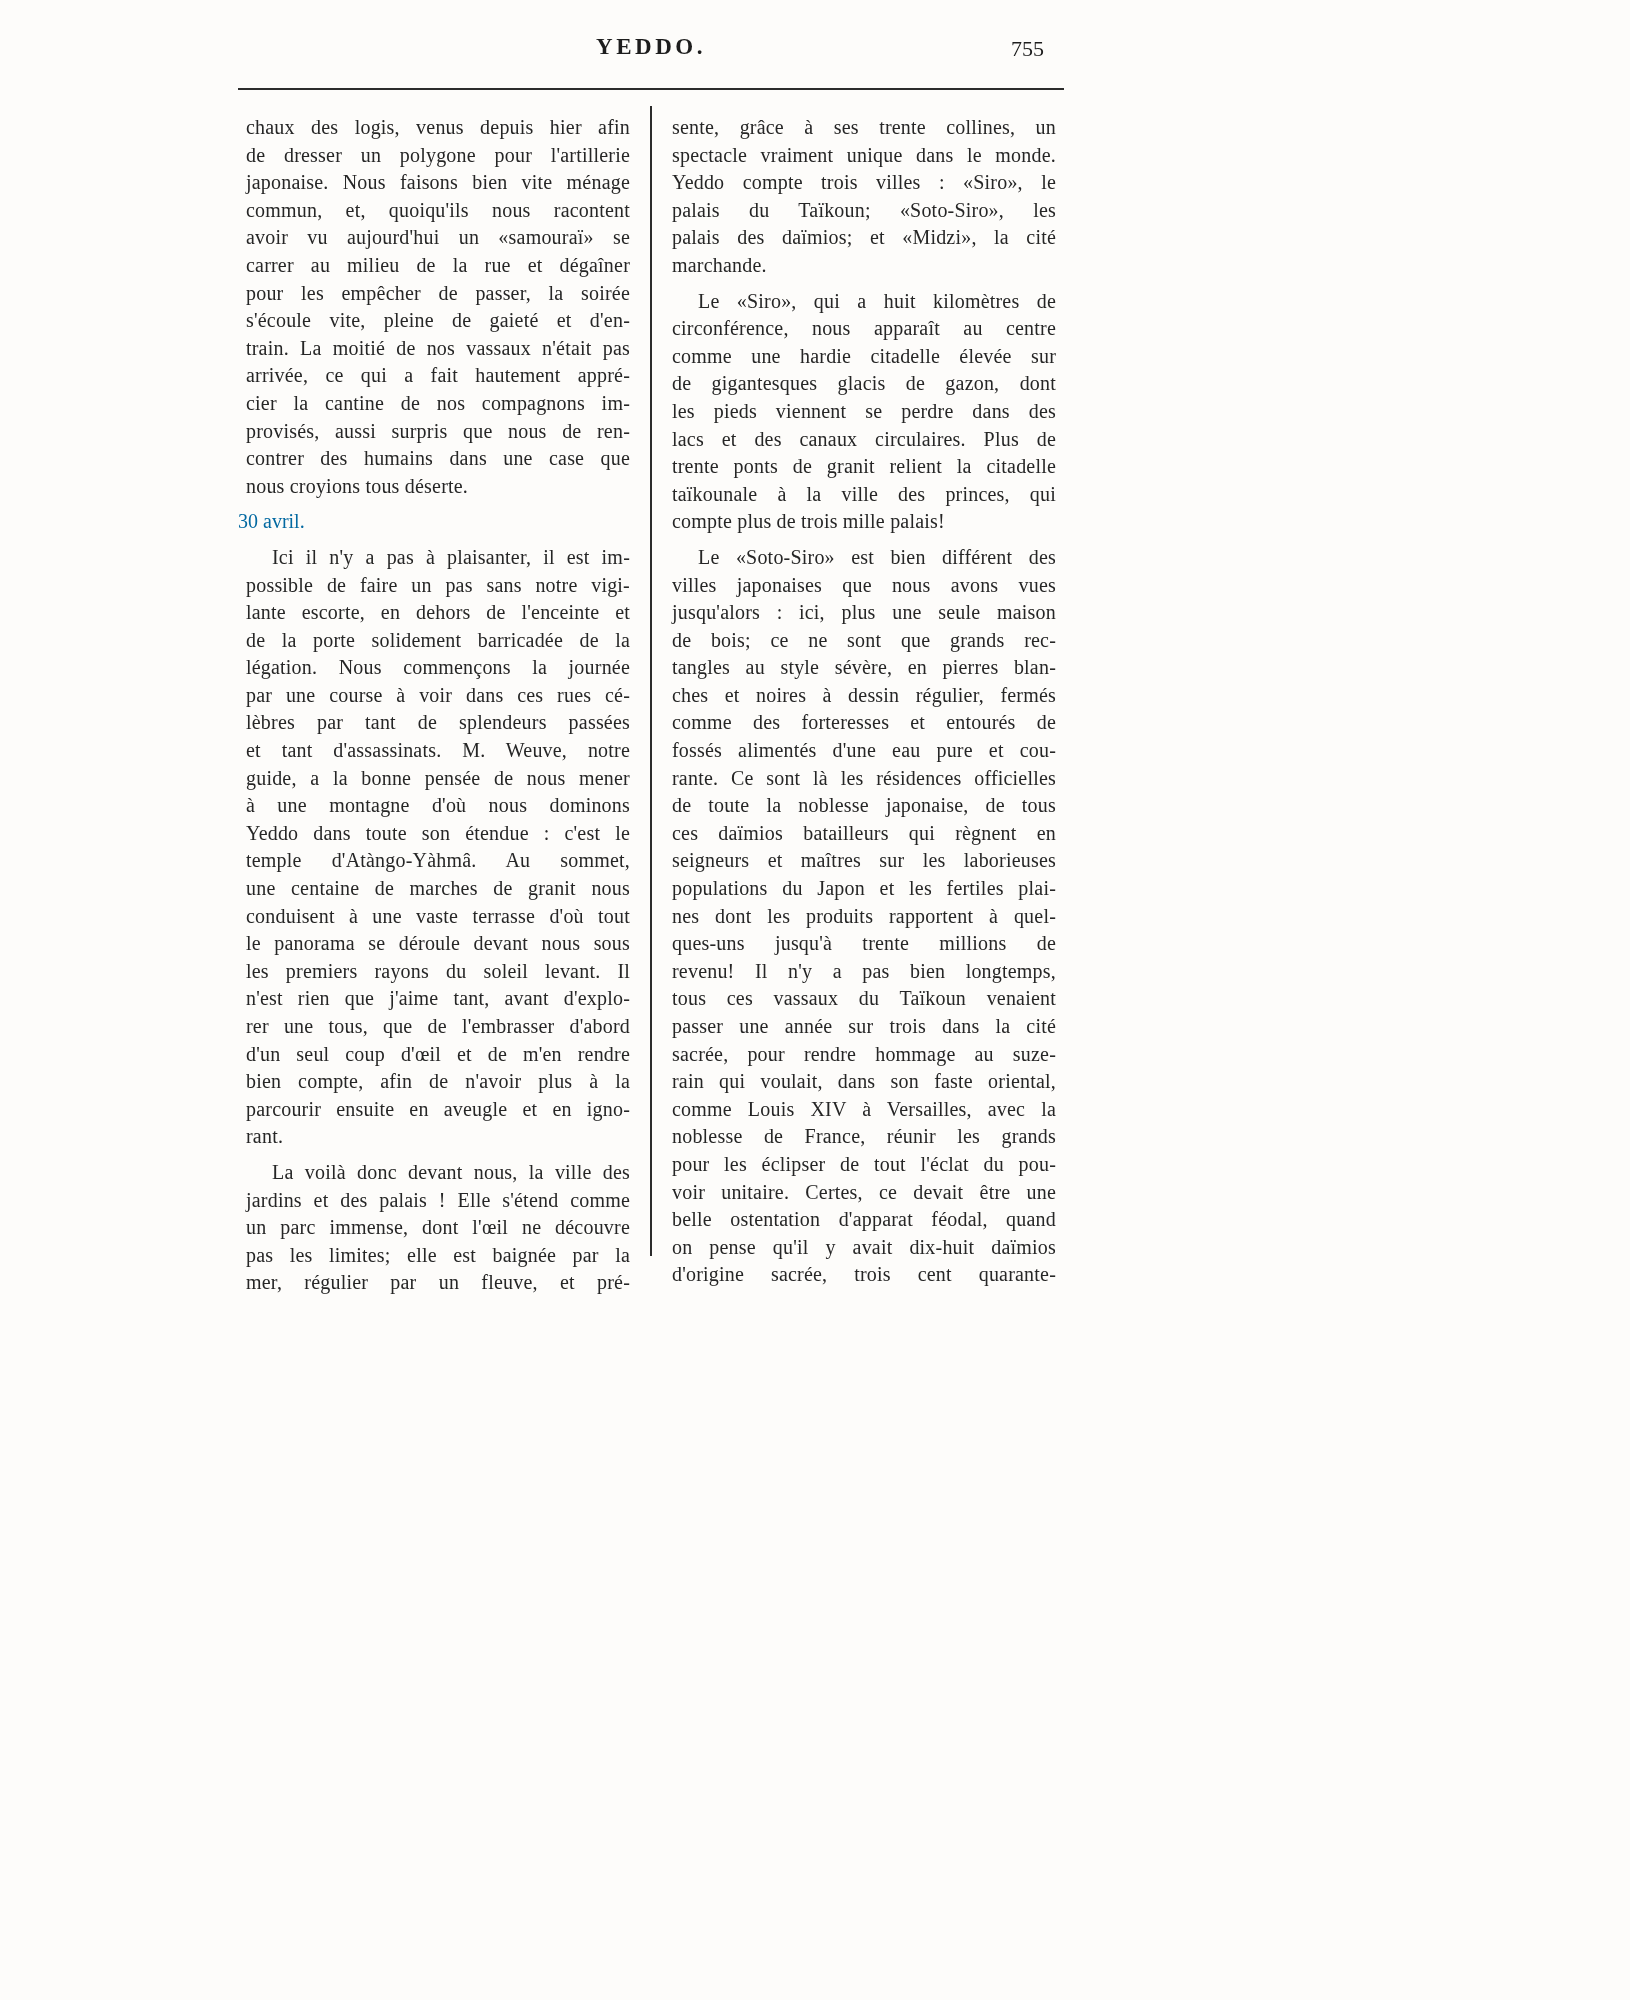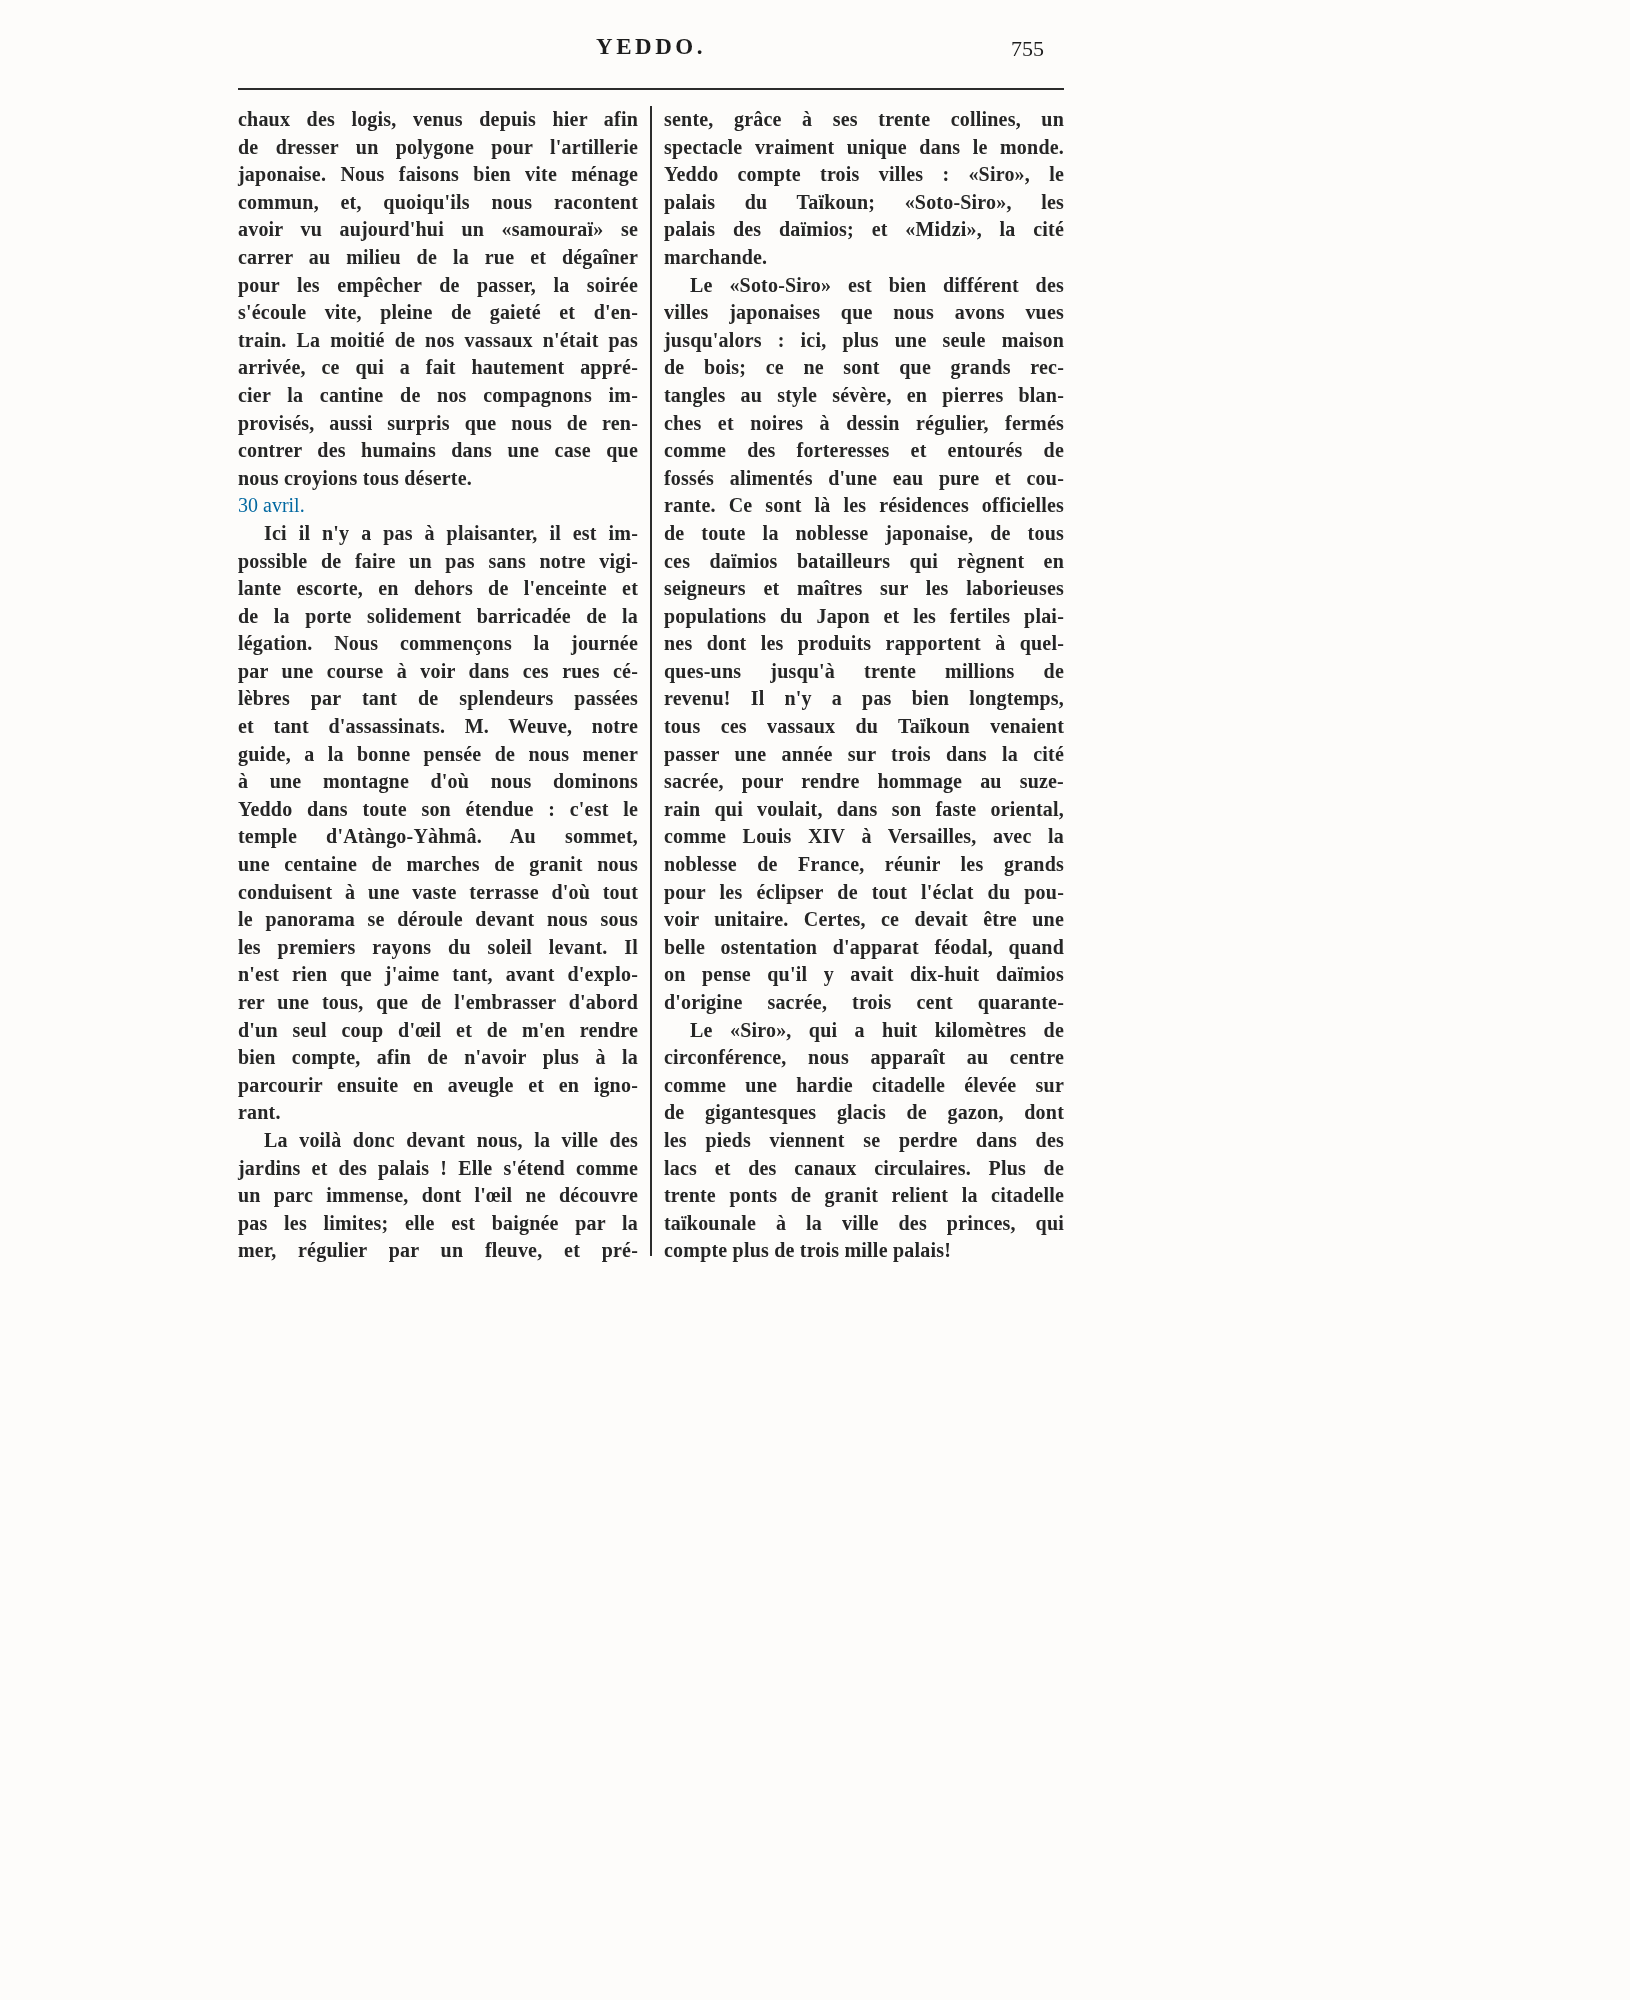--- a/index.html
+++ b/index.html
@@ -50,21 +50,21 @@
   .col-gap {
     width: 26px;
     display: flex;
     justify-content: center;
   }
   .divider {
     width: 2px;
     height: 1150px;
     background: #2c2c2c;
   }
-  .para { margin: 0; font-weight: bold; }
+  .para { margin: 8px; }
   .line {
     font-size: 20px;
     line-height: 27.6px;
     text-align: justify;
     text-align-last: justify;
     color: #262626;
     letter-spacing: 0.2px;
   }
   .line.indent { text-indent: 26px; }
   .line.endline { text-align-last: left; }
@@ -145,20 +145,31 @@
     <section class="column">
         <div class="para">
           <div class="line">sente, grâce à ses trente collines, un</div>
           <div class="line">spectacle vraiment unique dans le monde.</div>
           <div class="line">Yeddo compte trois villes : «Siro», le</div>
           <div class="line">palais du Taïkoun; «Soto-Siro», les</div>
           <div class="line">palais des daïmios; et «Midzi», la cité</div>
           <div class="line endline">marchande.</div>
         </div>
         <div class="para">
+          <div class="line indent">Le «Siro», qui a huit kilomètres de</div>
+          <div class="line">circonférence, nous apparaît au centre</div>
+          <div class="line">comme une hardie citadelle élevée sur</div>
+          <div class="line">de gigantesques glacis de gazon, dont</div>
+          <div class="line">les pieds viennent se perdre dans des</div>
+          <div class="line">lacs et des canaux circulaires. Plus de</div>
+          <div class="line">trente ponts de granit relient la citadelle</div>
+          <div class="line">taïkounale à la ville des princes, qui</div>
+          <div class="line endline">compte plus de trois mille palais!</div>
+        </div>
+        <div class="para">
           <div class="line indent">Le «Soto-Siro» est bien différent des</div>
           <div class="line">villes japonaises que nous avons vues</div>
           <div class="line">jusqu'alors : ici, plus une seule maison</div>
           <div class="line">de bois; ce ne sont que grands rec-</div>
           <div class="line">tangles au style sévère, en pierres blan-</div>
           <div class="line">ches et noires à dessin régulier, fermés</div>
           <div class="line">comme des forteresses et entourés de</div>
           <div class="line">fossés alimentés d'une eau pure et cou-</div>
           <div class="line">rante. Ce sont là les résidences officielles</div>
           <div class="line">de toute la noblesse japonaise, de tous</div>
@@ -173,27 +184,16 @@
           <div class="line">sacrée, pour rendre hommage au suze-</div>
           <div class="line">rain qui voulait, dans son faste oriental,</div>
           <div class="line">comme Louis XIV à Versailles, avec la</div>
           <div class="line">noblesse de France, réunir les grands</div>
           <div class="line">pour les éclipser de tout l'éclat du pou-</div>
           <div class="line">voir unitaire. Certes, ce devait être une</div>
           <div class="line">belle ostentation d'apparat féodal, quand</div>
           <div class="line">on pense qu'il y avait dix-huit daïmios</div>
           <div class="line">d'origine sacrée, trois cent quarante-</div>
         </div>
-        <div class="para">
-          <div class="line indent">Le «Siro», qui a huit kilomètres de</div>
-          <div class="line">circonférence, nous apparaît au centre</div>
-          <div class="line">comme une hardie citadelle élevée sur</div>
-          <div class="line">de gigantesques glacis de gazon, dont</div>
-          <div class="line">les pieds viennent se perdre dans des</div>
-          <div class="line">lacs et des canaux circulaires. Plus de</div>
-          <div class="line">trente ponts de granit relient la citadelle</div>
-          <div class="line">taïkounale à la ville des princes, qui</div>
-          <div class="line endline">compte plus de trois mille palais!</div>
-        </div>
       </section>
   </main>
 
 </div>
 
 </body></html>

